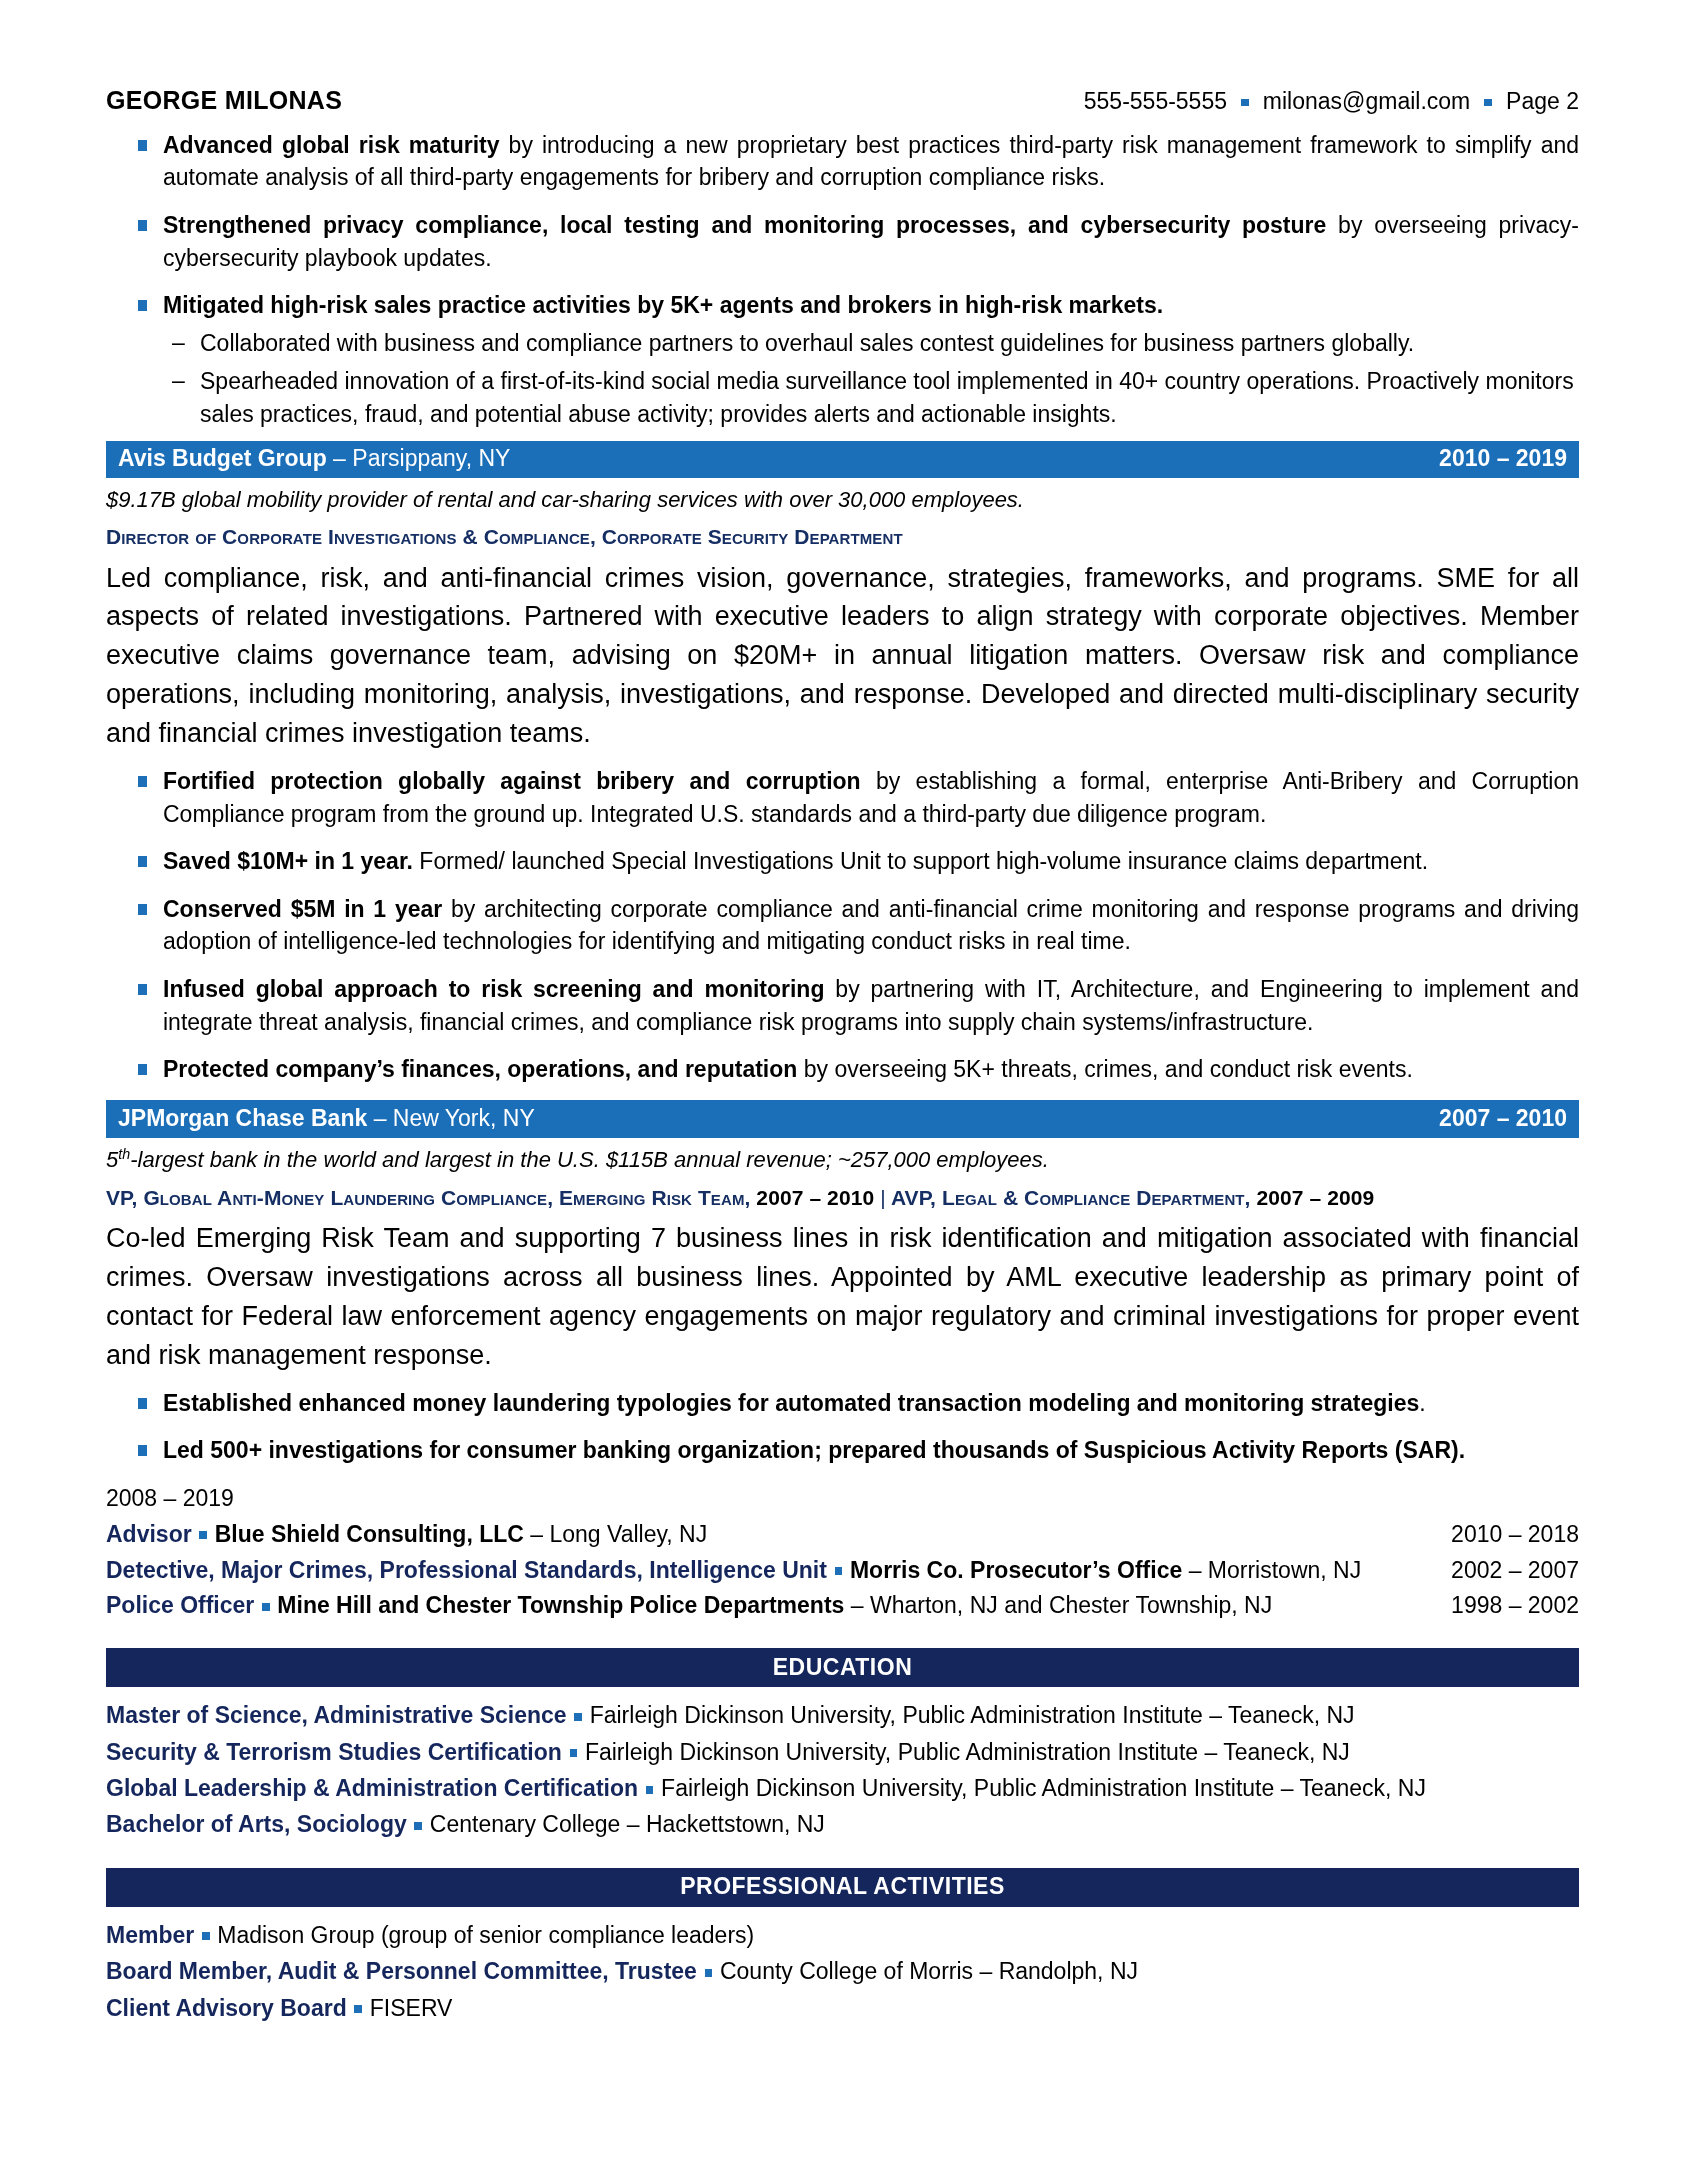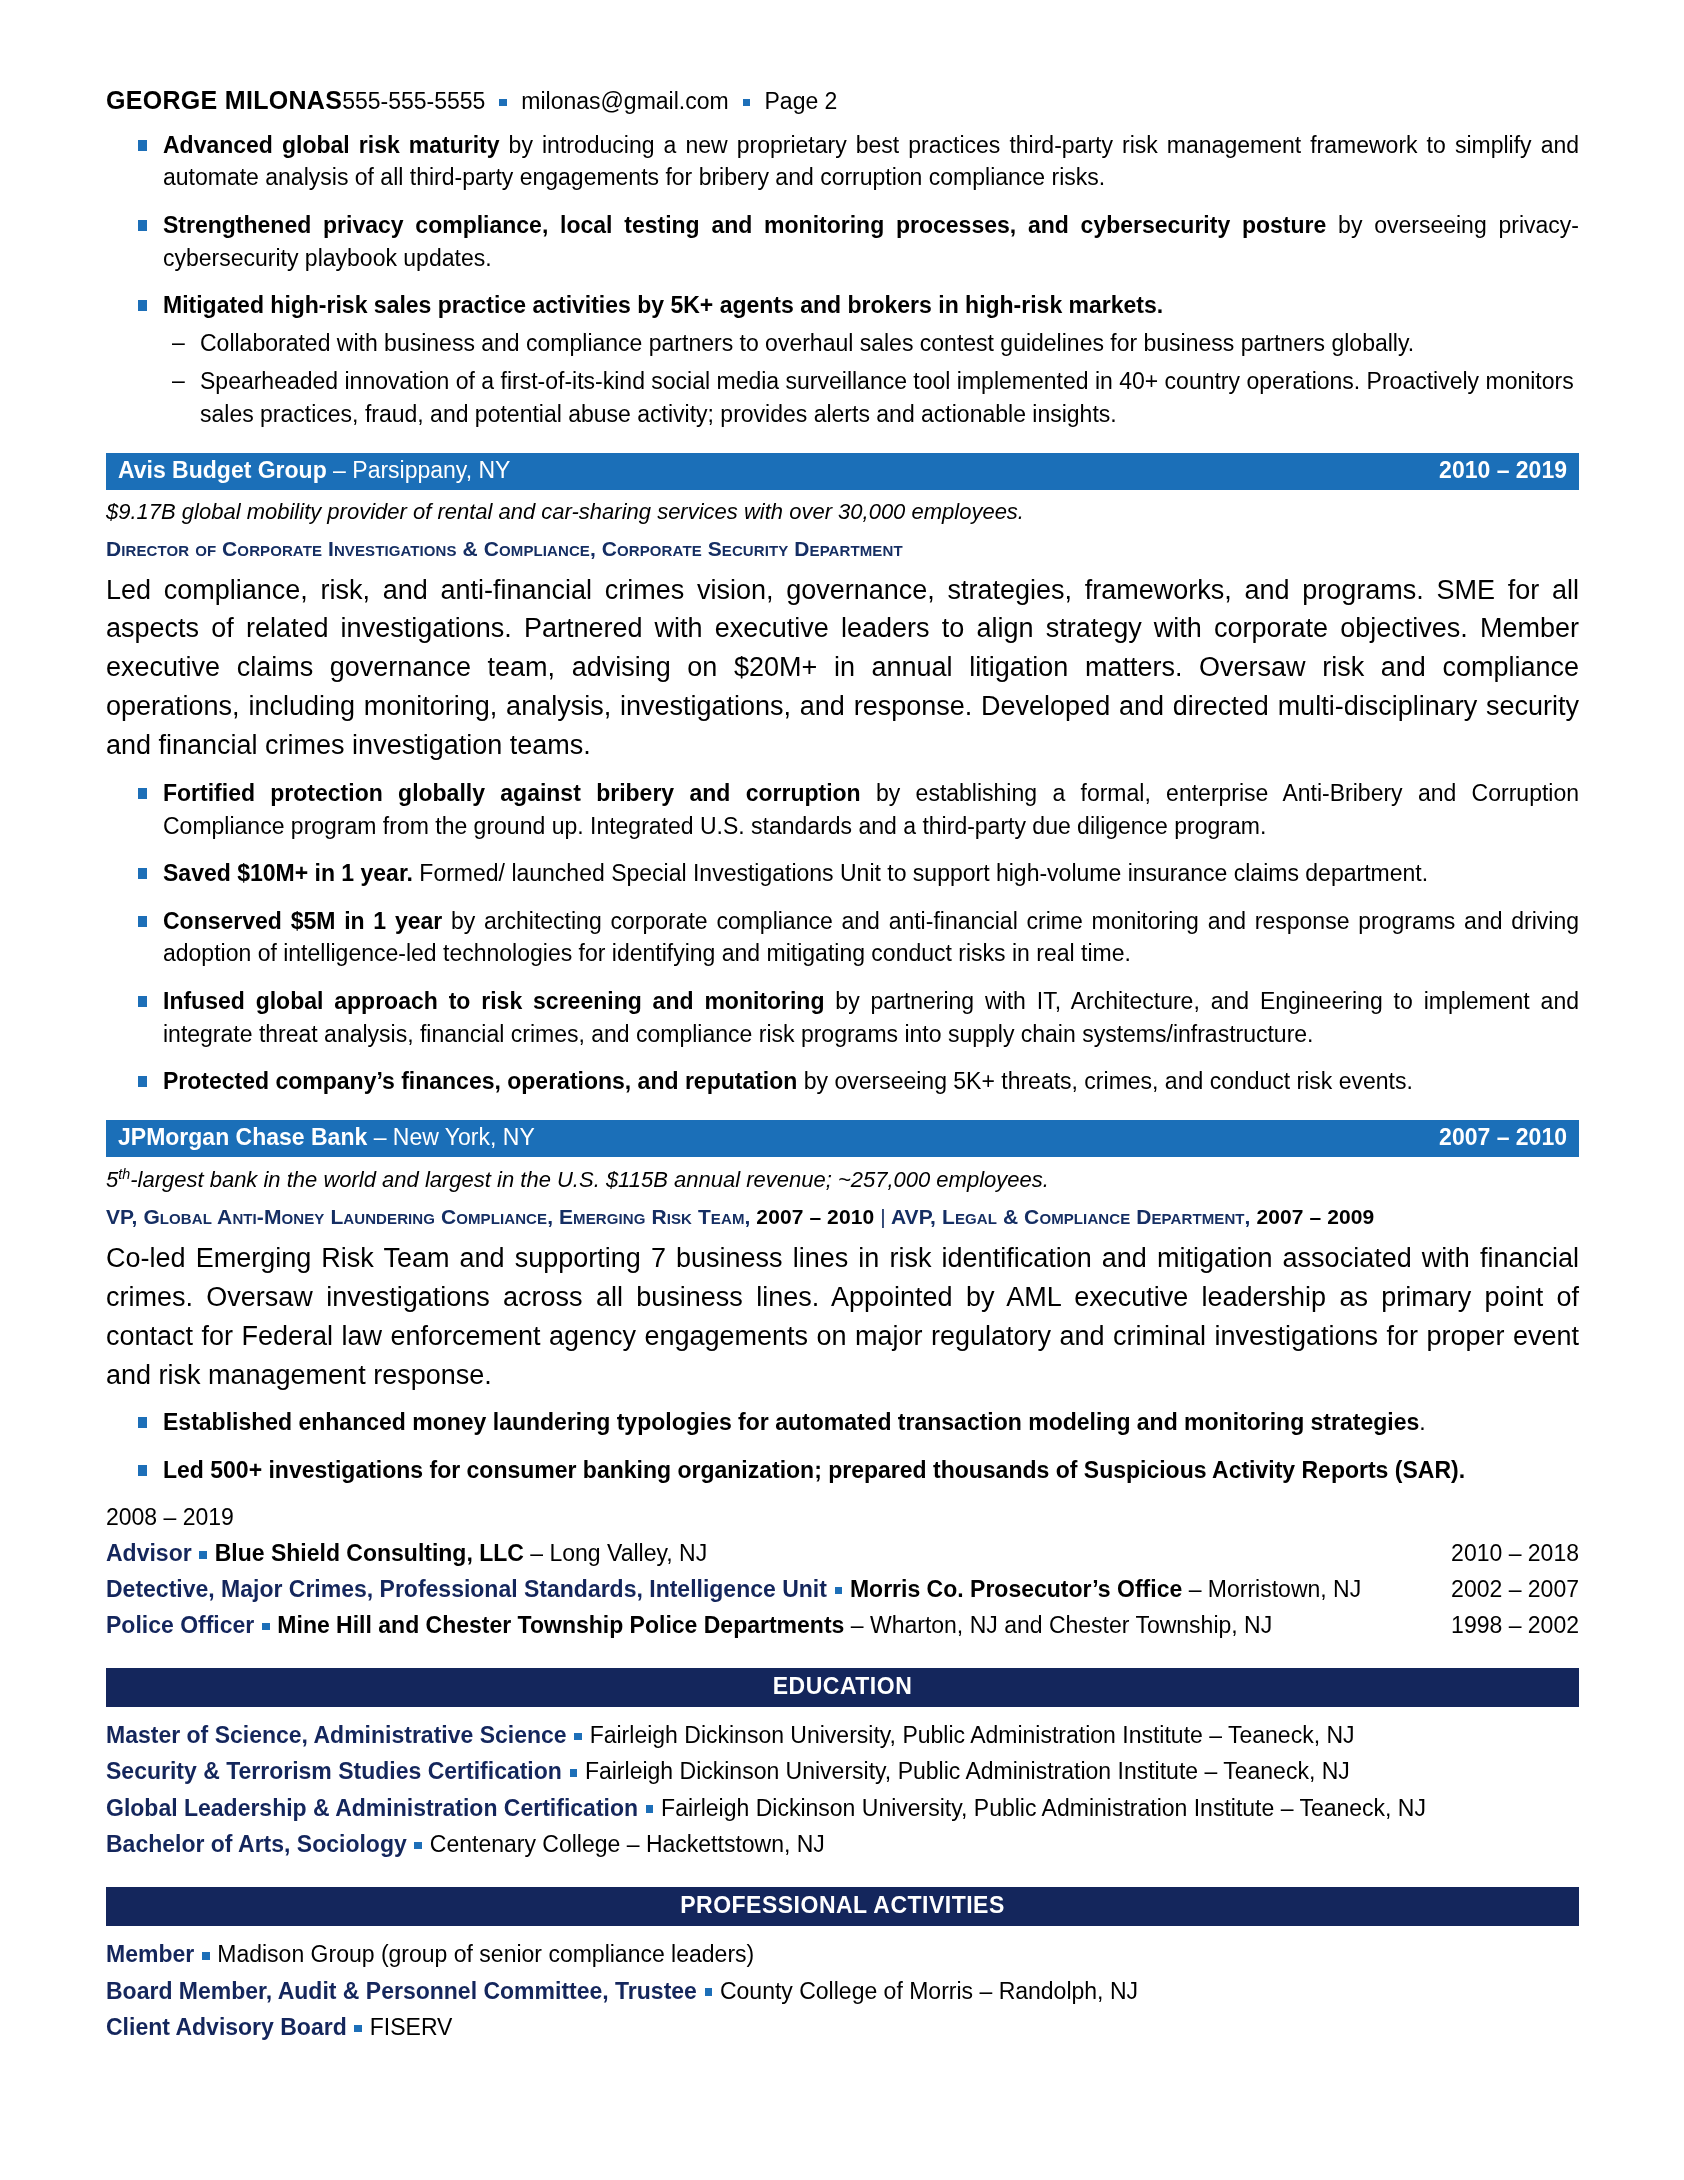--- a/index.html
+++ b/index.html
@@ -21,21 +21,21 @@
     height: 2181px;
     box-sizing: border-box;
     padding: 82px 106px 0 106px;
     background: #ffffff;
   }
 
   
   .hdr {
     display: flex;
     align-items: baseline;
-    justify-content: flex-start;
+    justify-content: space-between;
     padding-bottom: 5.1px;
     margin-bottom: 8.5px;
   }
   .hdr-name {
     font-size: 25px;
     font-weight: bold;
     letter-spacing: 0.3px;
     color: #000;
   }
   .hdr-contact {
@@ -97,21 +97,21 @@
 
   
   .cbar {
     background: #1b6fb8;
     color: #ffffff;
     display: flex;
     justify-content: space-between;
     align-items: flex-end;
     padding: 4.3px 12px 6px 12px;
     font-size: 23px;
-    margin-top: 22px;
+    margin-top: 10px;
   }
   .cbar .co { font-weight: bold; }
   .cbar .co .loc { font-weight: normal; }
   .cbar .yrs { font-weight: bold; white-space: nowrap; }
 
   .blurb {
     font-size: 22px;
     font-style: italic;
     margin: 7.7px 0 9.4px 0;
     line-height: 1.3;

